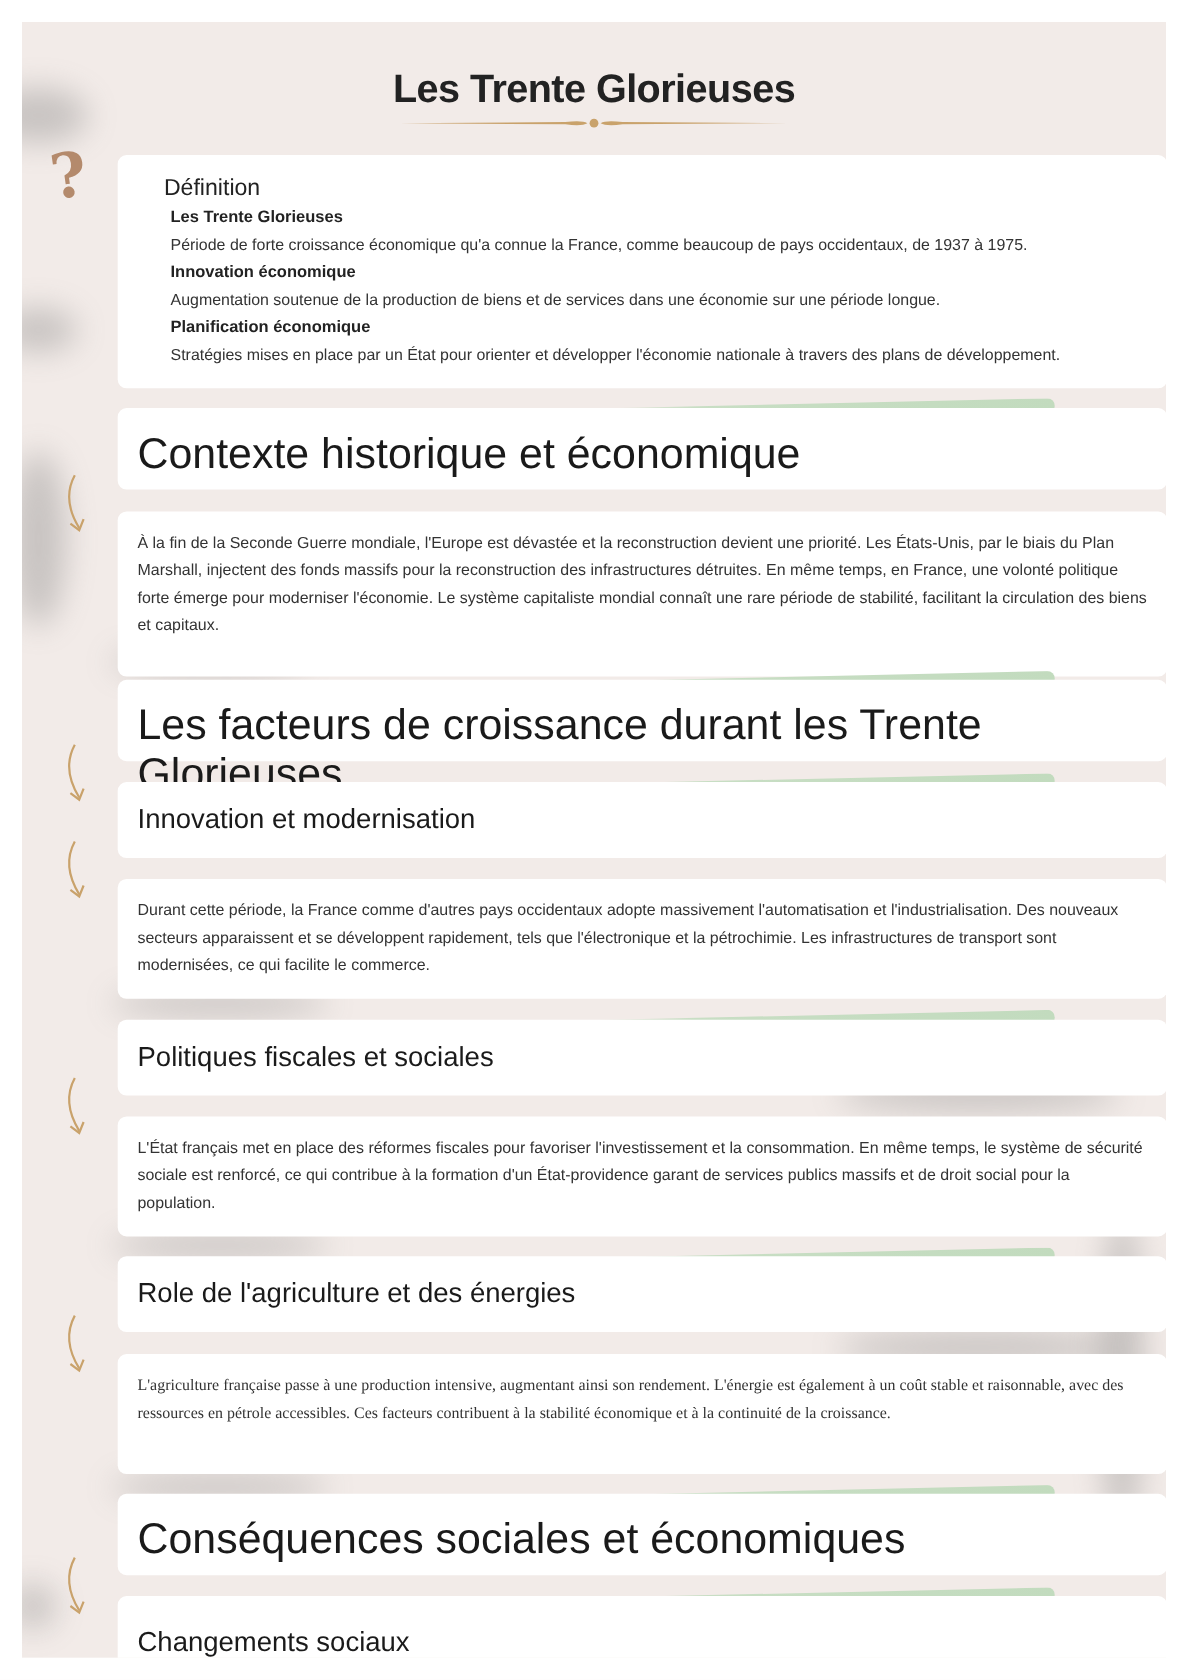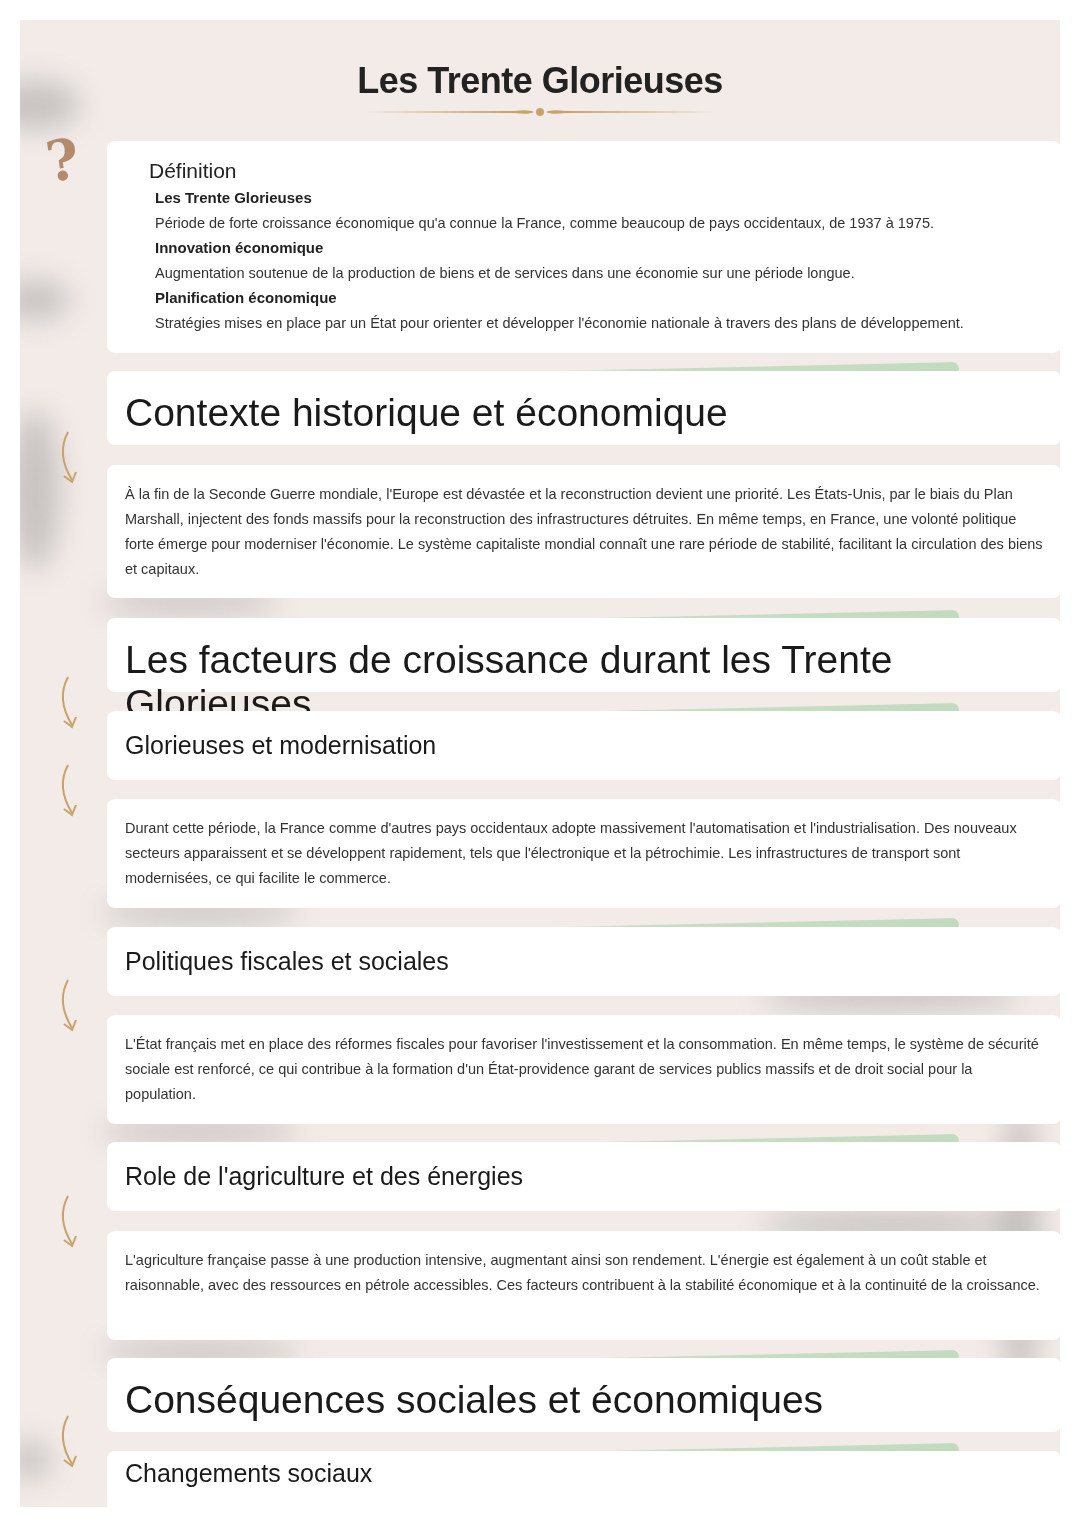--- a/index.html
+++ b/index.html
@@ -79,36 +79,36 @@
   <div class="qmark">?</div>
 
   <div class="brush" style="top:342px;"></div>
   <div class="card" style="top:351px;height:74px;">
     <div class="h2" style="top:20px;">Contexte historique et économique</div>
   </div>
   <svg class="arrow" style="top:410px;" viewBox="0 0 30 56">
     <path d="M14 2 Q2 24 18 50" stroke="#c9a26b" stroke-width="2" fill="none"></path>
     <path d="M10 46 L18 52 L22 42" stroke="#c9a26b" stroke-width="2" fill="none"></path>
   </svg>
-  <div class="card" style="top:445px;height:133px;">
+  <div class="card" style="top:445px;height:150px;">
     <div class="para" style="top:17px;">À la fin de la Seconde Guerre mondiale, l'Europe est dévastée et la reconstruction devient une priorité. Les États-Unis, par le biais du Plan Marshall, injectent des fonds massifs pour la reconstruction des infrastructures détruites. En même temps, en France, une volonté politique forte émerge pour moderniser l'économie. Le système capitaliste mondial connaît une rare période de stabilité, facilitant la circulation des biens et capitaux.</div>
   </div>
 
   <div class="brush" style="top:590px;"></div>
   <div class="card" style="top:598px;height:74px;">
     <div class="h2" style="top:20px;">Les facteurs de croissance durant les Trente Glorieuses</div>
   </div>
   <svg class="arrow" style="top:655px;" viewBox="0 0 30 56">
     <path d="M14 2 Q2 24 18 50" stroke="#c9a26b" stroke-width="2" fill="none"></path>
     <path d="M10 46 L18 52 L22 42" stroke="#c9a26b" stroke-width="2" fill="none"></path>
   </svg>
 
   <div class="brush" style="top:683px;"></div>
   <div class="card" style="top:691px;height:69px;">
-    <div class="h3" style="top:20px;">Glorieuses et modernisation</div>
+    <div class="h3" style="top:20px;">Innovation et modernisation</div>
   </div>
   <svg class="arrow" style="top:743px;" viewBox="0 0 30 56">
     <path d="M14 2 Q2 24 18 50" stroke="#c9a26b" stroke-width="2" fill="none"></path>
     <path d="M10 46 L18 52 L22 42" stroke="#c9a26b" stroke-width="2" fill="none"></path>
   </svg>
   <div class="card" style="top:779px;height:109px;">
     <div class="para" style="top:17px;">Durant cette période, la France comme d'autres pays occidentaux adopte massivement l'automatisation et l'industrialisation. Des nouveaux secteurs apparaissent et se développent rapidement, tels que l'électronique et la pétrochimie. Les infrastructures de transport sont modernisées, ce qui facilite le commerce.</div>
   </div>
 
   <div class="brush" style="top:898px;"></div>
@@ -124,30 +124,30 @@
   </div>
 
   <div class="brush" style="top:1114px;"></div>
   <div class="card" style="top:1122px;height:69px;">
     <div class="h3" style="top:20px;">Role de l'agriculture et des énergies</div>
   </div>
   <svg class="arrow" style="top:1174px;" viewBox="0 0 30 56">
     <path d="M14 2 Q2 24 18 50" stroke="#c9a26b" stroke-width="2" fill="none"></path>
     <path d="M10 46 L18 52 L22 42" stroke="#c9a26b" stroke-width="2" fill="none"></path>
   </svg>
-  <div class="card" style="top:1211px;height:109px;">
+  <div class="card" style="top:1211px;height:109px;font-family:Liberation Serif, serif;">
     <div class="para" style="top:17px;">L'agriculture française passe à une production intensive, augmentant ainsi son rendement. L'énergie est également à un coût stable et raisonnable, avec des ressources en pétrole accessibles. Ces facteurs contribuent à la stabilité économique et à la continuité de la croissance.</div>
   </div>
 
   <div class="brush" style="top:1330px;"></div>
   <div class="card" style="top:1338px;height:74px;">
     <div class="h2" style="top:20px;">Conséquences sociales et économiques</div>
   </div>
   <svg class="arrow" style="top:1394px;" viewBox="0 0 30 56">
     <path d="M14 2 Q2 24 18 50" stroke="#c9a26b" stroke-width="2" fill="none"></path>
     <path d="M10 46 L18 52 L22 42" stroke="#c9a26b" stroke-width="2" fill="none"></path>
   </svg>
 
   <div class="brush" style="top:1423px;"></div>
   <div class="card" style="top:1431px;height:80px;">
-    <div class="h3" style="top:8px;">Changements sociaux</div>
+    <div class="h3" style="top:28px;">Changements sociaux</div>
   </div>
 </div>
 
 </body></html>

